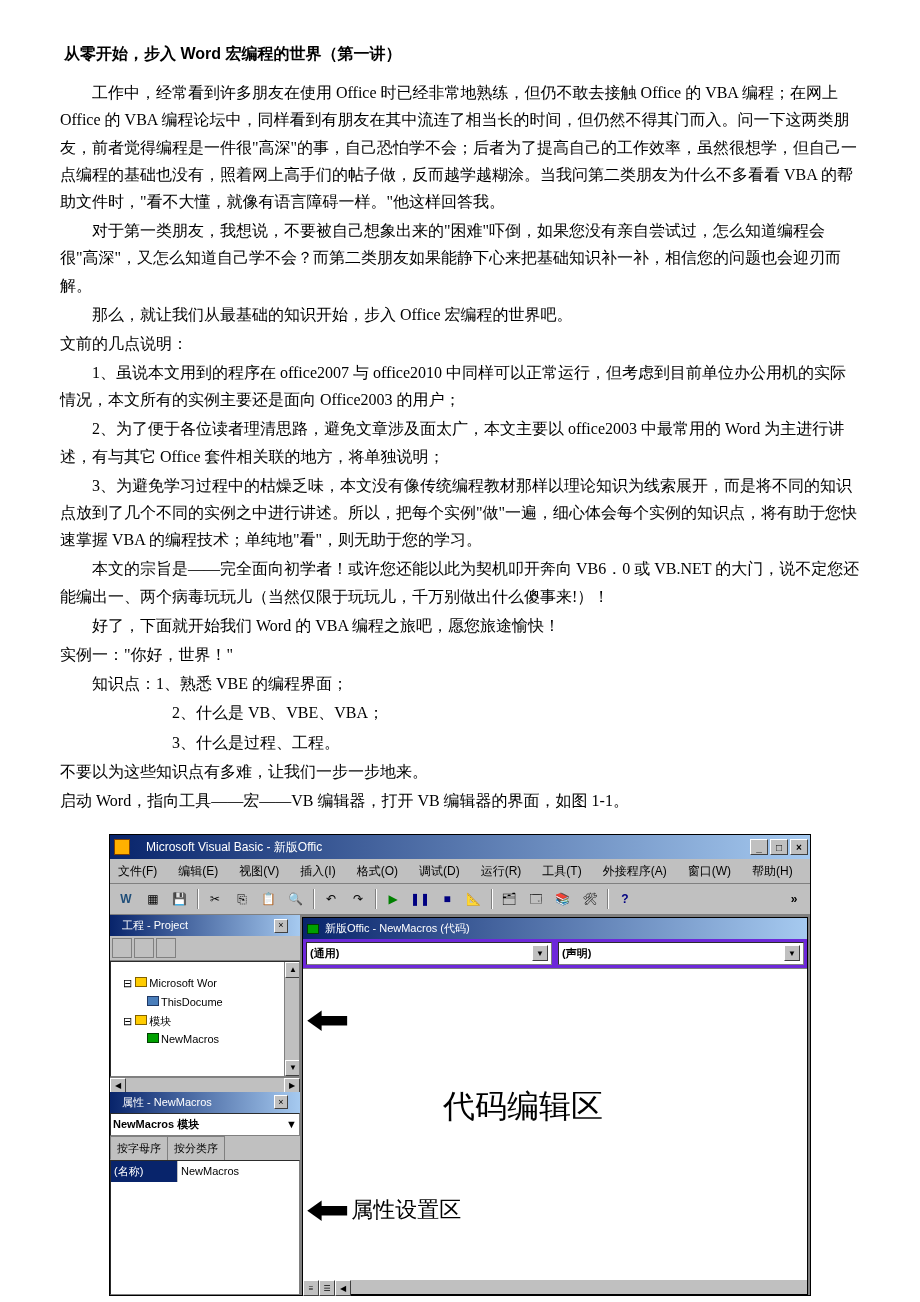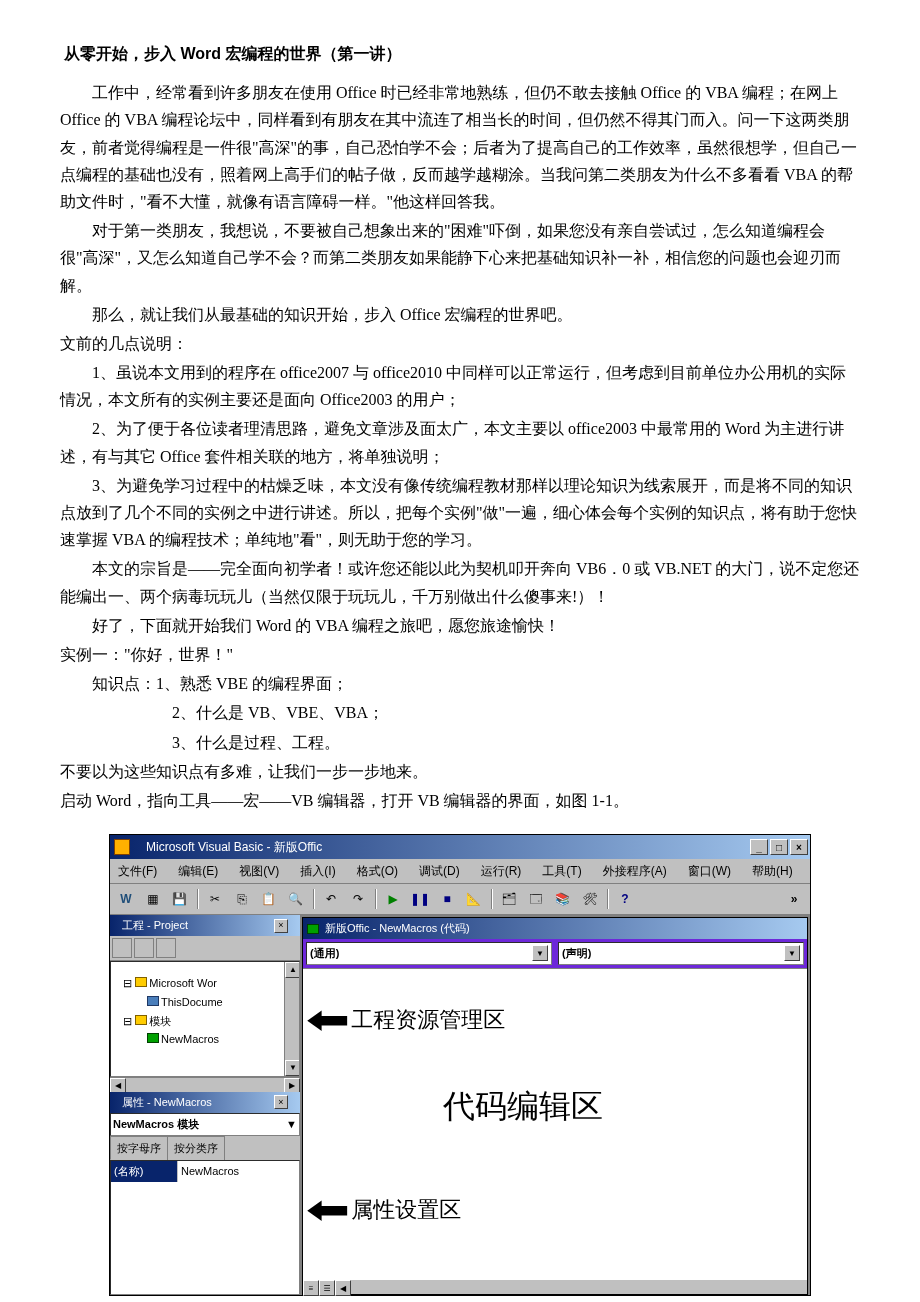--- a/index.html
+++ b/index.html
@@ -343,21 +343,20 @@
           </div>
           <div class="combo">
             <b>(声明)</b>
             <div class="combo-arrow">▼</div>
           </div>
         </div>
         <div class="code-area">
 
           <div class="annot" style="top:20px; left:10px;">
             <span class="arrow-left">⬅</span>
-            <span style="font-size:22px;">工程资源管理区</span>
           </div>
           <div class="big-label" style="top:110px; left:140px;">代码编辑区</div>
           <div class="annot" style="top:210px; left:10px;">
             <span class="arrow-left">⬅</span>
             <span style="font-size:22px;">属性设置区</span>
           </div>
         </div>
         <div class="code-bottom">
           <div class="scroll-btn">≡</div>
           <div class="scroll-btn">☰</div>

